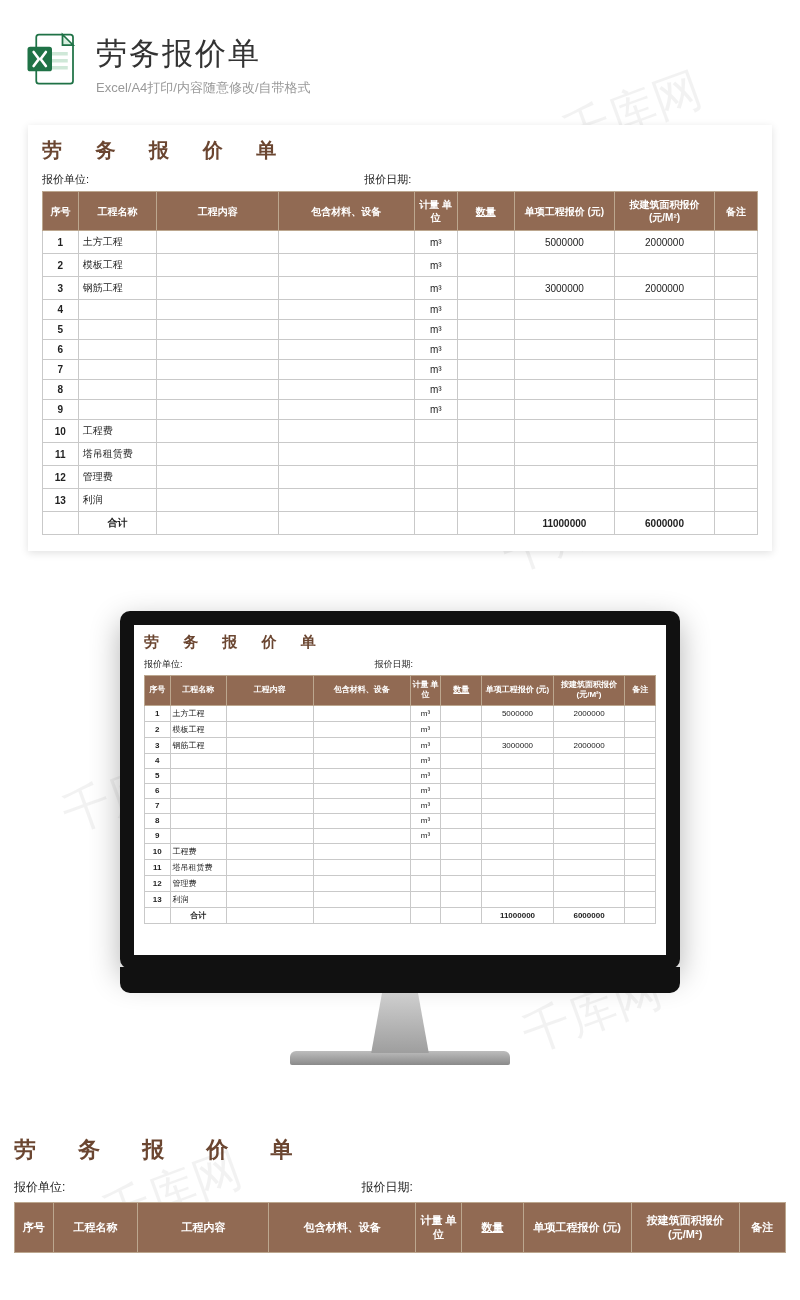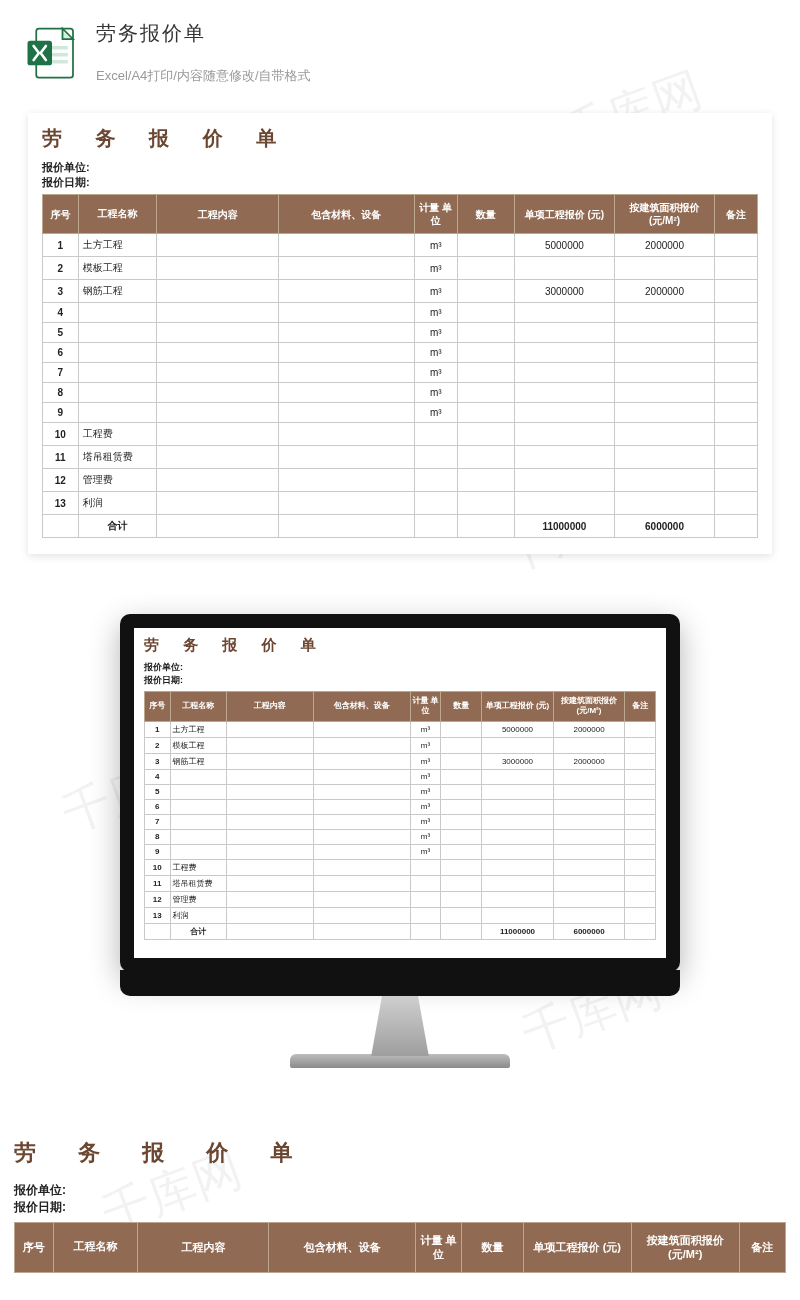--- a/index.html
+++ b/index.html
@@ -34,53 +34,53 @@
     align-items: center;
     padding: 20px 24px 8px 24px;
     gap: 16px;
   }
   .excel-icon {
     width: 56px;
     height: 56px;
   }
   .title-block { flex: 1; }
   .title-main {
-    font-size: 20px;
+    font-size: 31px;
     font-weight: 400;
     color: #333;
     letter-spacing: 2px;
+    margin-top: 13px;
   }
   .title-sub {
     font-size: 13px;
     color: #999;
-    margin-top: 20px;
+    margin-top: 4px;
   }
 
   
   .preview-panel {
     margin: 20px 28px 0 28px;
     background: #fff;
     box-shadow: 0 2px 8px rgba(0,0,0,0.12);
     padding: 12px 14px 16px 14px;
     position: relative;
   }
   .sheet-title {
     font-size: 20px;
     font-weight: bold;
     letter-spacing: 14px;
     color: #6b4631;
     margin-bottom: 8px;
   }
   .sheet-meta {
     display: flex;
     font-size: 11px;
-    font-weight: bold;
+    font-weight: normal;
     color: #222;
     margin-bottom: 4px;
-    flex-direction: column;
   }
   .sheet-meta .left { width: 45%; }
   .sheet-meta .right { width: 55%; }
 
   table.quote {
     width: 100%;
     border-collapse: collapse;
     font-size: 10px;
     border-radius: 21px;
   }
@@ -97,25 +97,25 @@
     border: 1px solid #c9c9c9;
     padding: 4px 4px;
     text-align: center;
     height: 20px;
     color: #222;
   }
   table.quote td.left { text-align: left; }
   table.quote tr.total td { font-weight: bold; }
 
   .col-no   { width: 5%; }
-  .col-name { width: 11%; font-family: Liberation Mono, monospace; }
+  .col-name { width: 11%; }
   .col-cont { width: 17%; }
   .col-mat  { width: 19%; }
   .col-unit { width: 6%; }
-  .col-qty  { width: 8%; }
+  .col-qty  { width: 8%; text-decoration: underline; }
   .col-p1   { width: 14%; }
   .col-p2   { width: 14%; margin-left: 8px; }
   .col-rem  { width: 6%; }
 
   
   .monitor-wrap {
     display: flex;
     justify-content: center;
     margin-top: 60px;
     position: relative;

